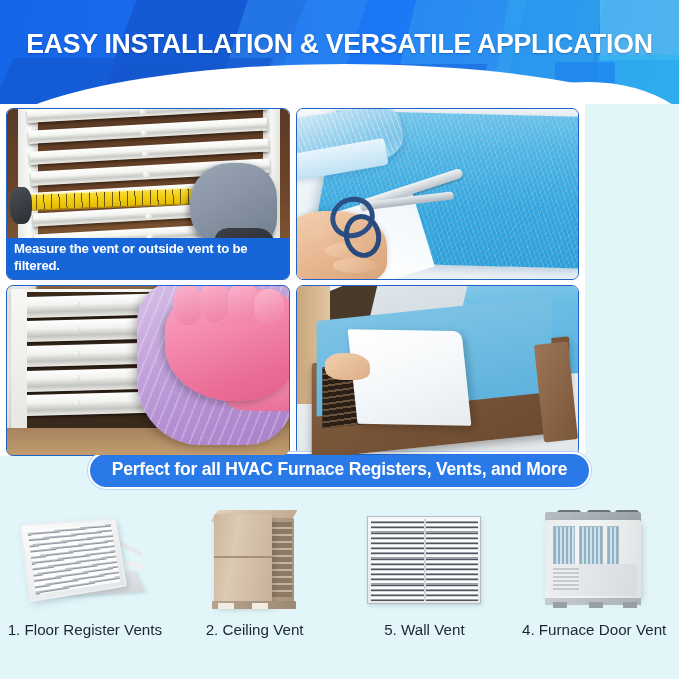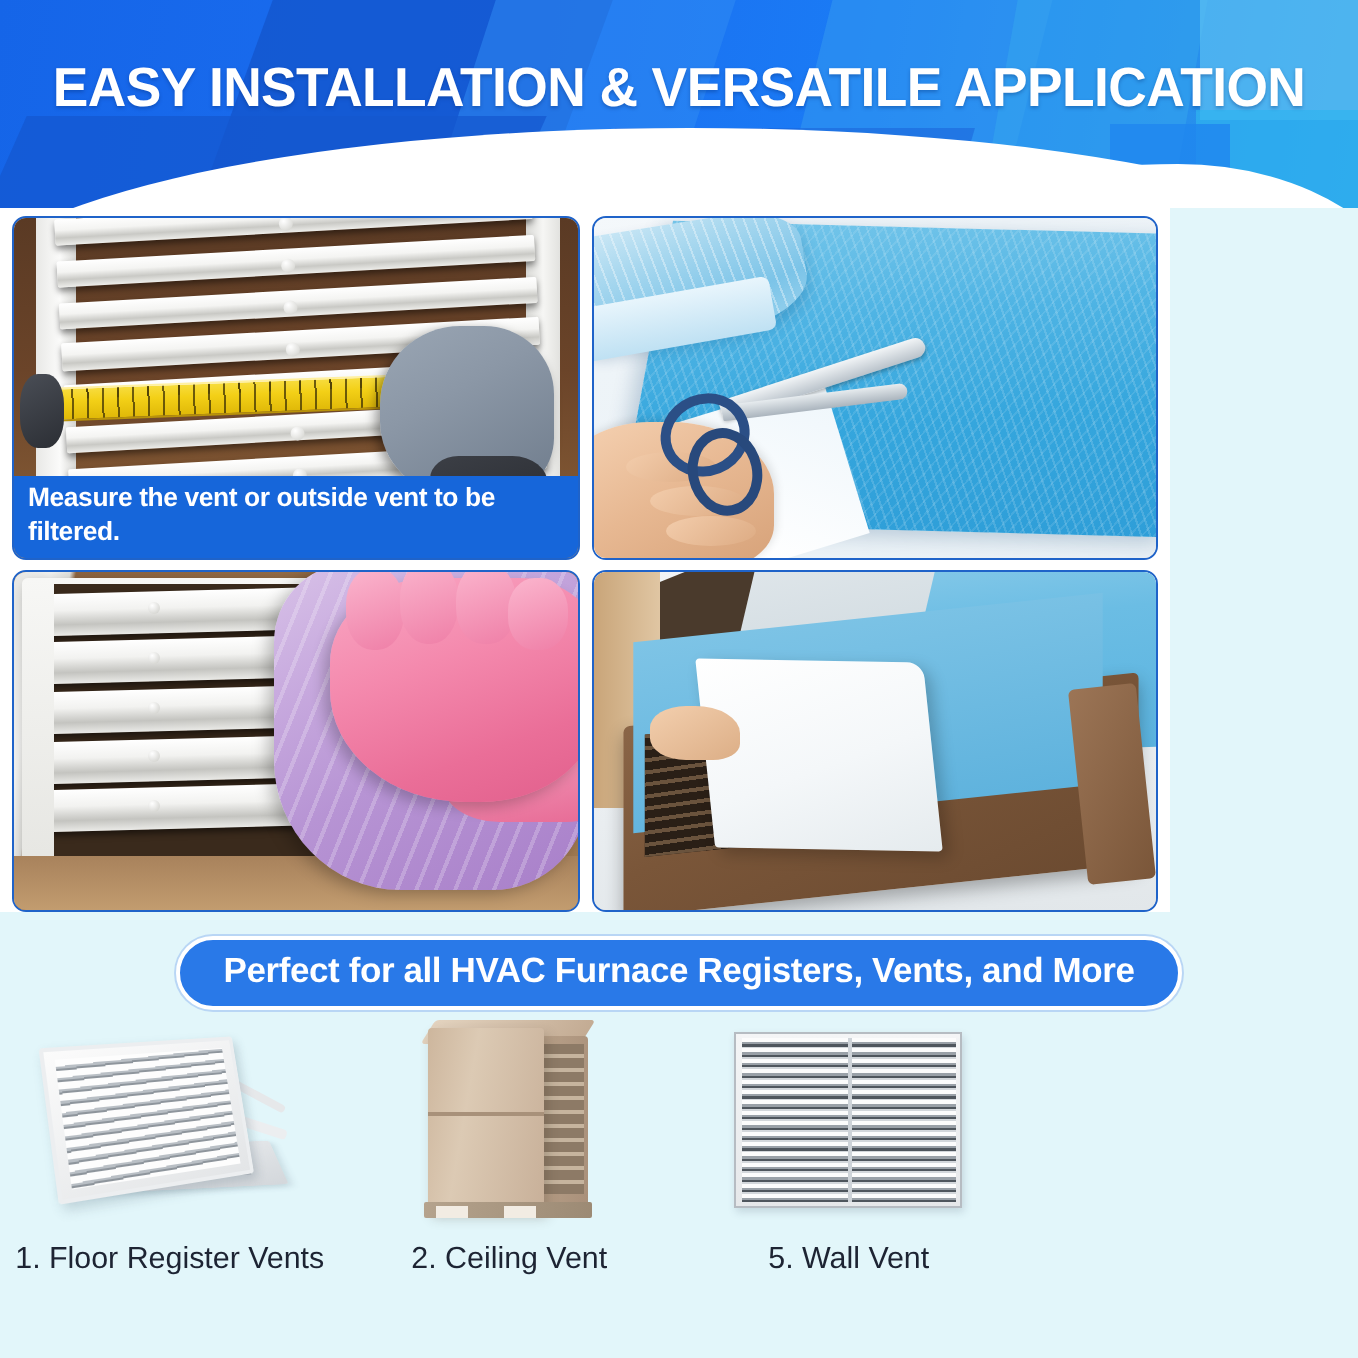--- a/index.html
+++ b/index.html
@@ -374,21 +374,21 @@
   .hand4 {
     position:absolute; left:10%; top:40%; width:16%; height:16%;
     background:linear-gradient(150deg,#f3cfae,#dcae86);
     border-radius:40% 50% 30% 40%;
     z-index:10;
   }
 
   
   .pillwrap {
     position:absolute;
-    top:468px; left:0; width:679px;
+    top:452px; left:0; width:679px;
     text-align:center;
   }
   .pill {
     display:inline-block;
     background:#2979e8;
     color:#ffffff;
     font-size:17.5px;
     font-weight:bold;
     padding:5px 22px 7px 22px;
     border-radius:22px;
@@ -697,13 +697,32 @@
 
   <div class="prod">
     <div class="prodart">
       <div class="g3">
         <div class="g3mid"></div>
       </div>
     </div>
     <div class="prodlabel">5. Wall Vent</div>
   </div>
 
+  <div class="prod">
+    <div class="prodart">
+      <div class="u4fan" style="left:38px"></div>
+      <div class="u4fan" style="left:68px"></div>
+      <div class="u4fan" style="left:96px"></div>
+      <div class="u4top"></div>
+      <div class="u4">
+        <div class="u4coil" style="left:8px;width:22px"></div>
+        <div class="u4coil" style="left:34px;width:24px"></div>
+        <div class="u4coil" style="left:62px;width:12px"></div>
+      </div>
+      <div class="u4panel"></div>
+      <div class="u4legs"></div>
+      <div class="u4lg" style="left:34px"></div>
+      <div class="u4lg" style="left:70px"></div>
+      <div class="u4lg" style="left:104px"></div>
+    </div>
+    <div class="prodlabel">4. Furnace Door Vent</div>
+  </div>
 </div>
 
 </body></html>

